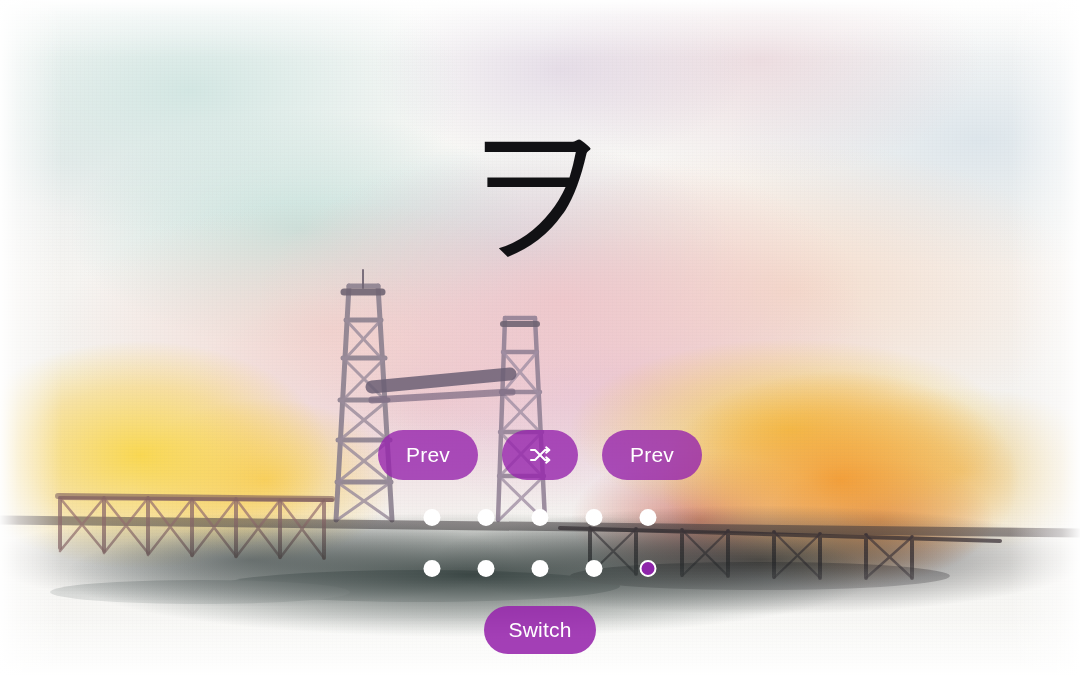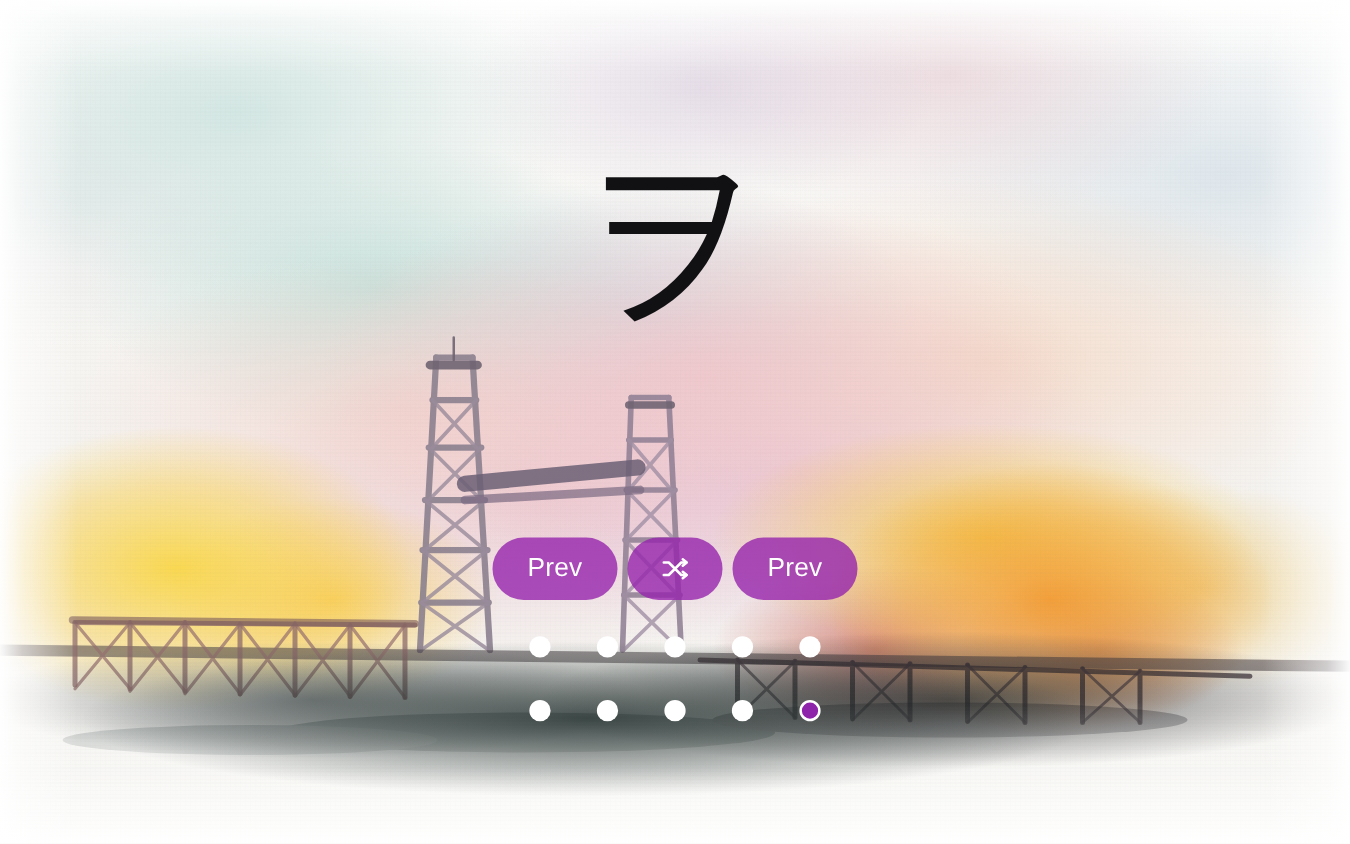--- a/index.html
+++ b/index.html
@@ -112,21 +112,21 @@
 
   
   .btn-row {
     position: absolute;
     left: 0;
     right: 0;
     top: 430px;
     display: flex;
     justify-content: center;
     align-items: center;
-    gap: 8px;
+    gap: 24px;
   }
 
   .btn {
     border: none;
     outline: none;
     display: inline-flex;
     align-items: center;
     justify-content: center;
     color: #ffffff;
     background: rgba(150,36,172,0.80);
@@ -342,14 +342,15 @@
       <button class="dot"></button>
       <button class="dot"></button>
       <button class="dot"></button>
       <button class="dot"></button>
       <button class="dot"></button>
       <button class="dot"></button>
       <button class="dot"></button>
       <button class="dot active"></button>
     </div>
 
+  <button class="btn btn-switch">Switch</button>
 
 </div>
 
 </body></html>

